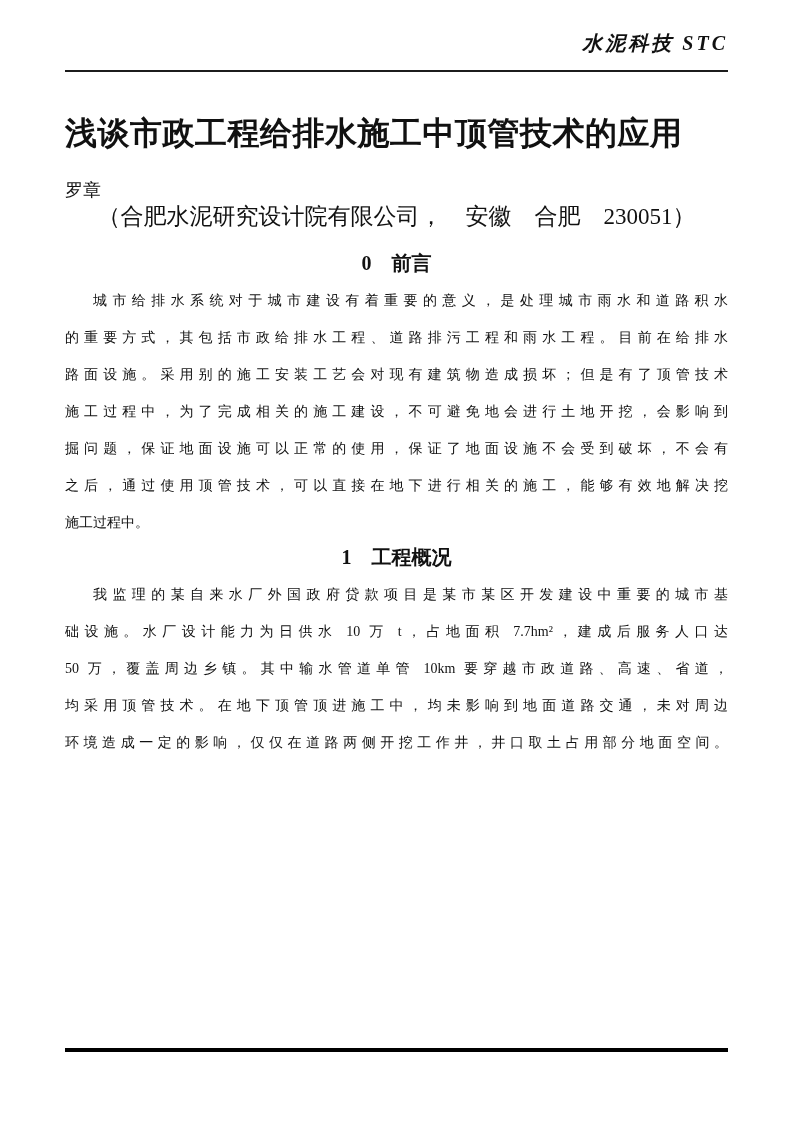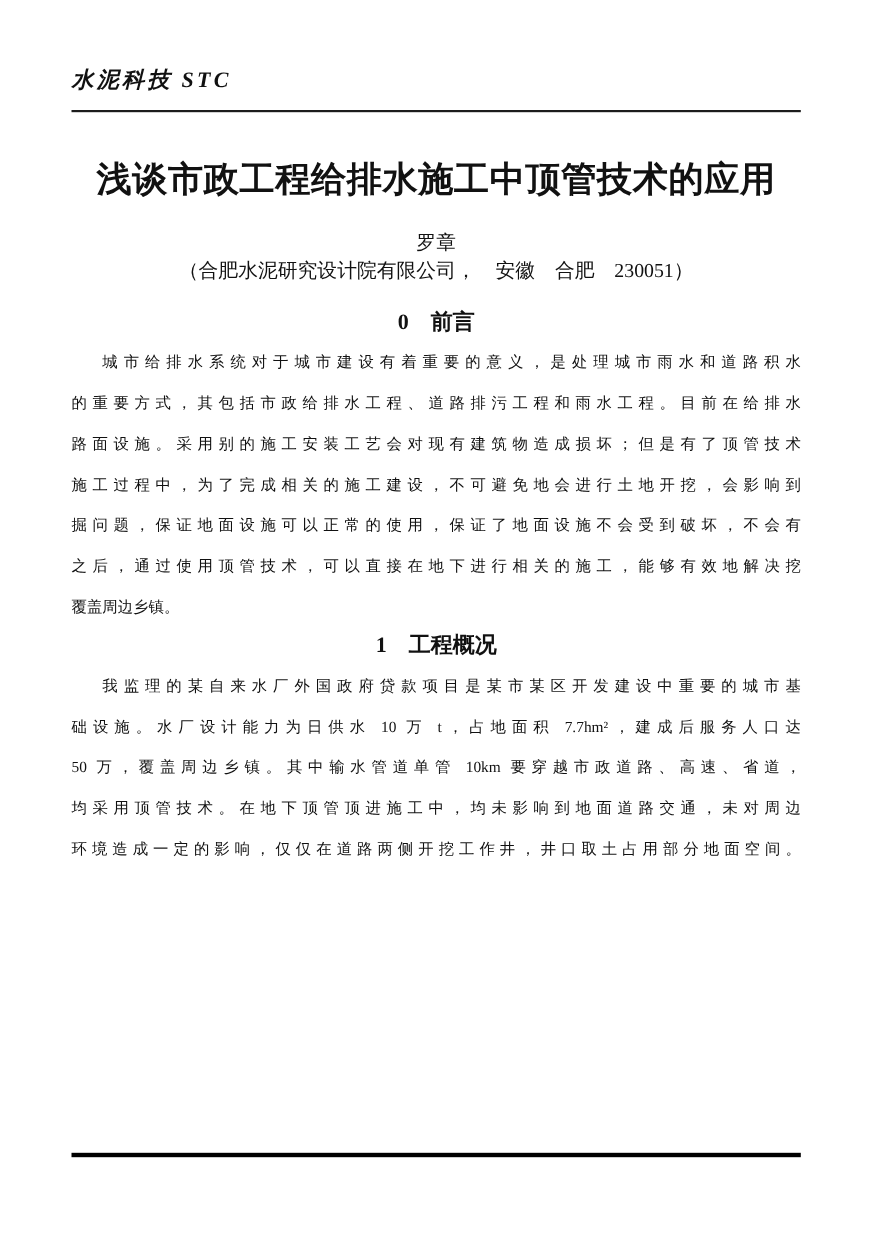--- a/index.html
+++ b/index.html
@@ -3,30 +3,30 @@
 <meta charset="utf-8">
 <style>
   * { margin:0; padding:0; box-sizing:border-box; }
   html, body { background:#ffffff; }
   .page {
     width:793px; height:1122px; background:#ffffff; position:relative;
     padding:0 65px; color:#111111; overflow:hidden;
     font-family:"Liberation Serif","DejaVu Serif",serif;
   }
   .journal-name {
-    padding-top:60px; text-align:left; font-size:20px; line-height:26px;
+    padding-top:30px; text-align:right; font-size:20px; line-height:26px;
     font-weight:700; font-style:italic; letter-spacing:3px;
   }
   .header-rule { margin-top:14px; height:2px; background:#1c1c1c; }
   .article-title {
-    margin-top:41px; text-align:center; font-size:32px; line-height:40px;
+    margin-top:41px; text-align:left; font-size:32px; line-height:40px;
     font-weight:700; letter-spacing:0.5px;
   }
-  .author { margin-top:26px; text-align:center; font-size:18px; line-height:23px; }
-  .affiliation { margin-top:2px; text-align:center; font-size:18px; line-height:25px; }
+  .author { margin-top:26px; font-size:18px; line-height:23px; }
+  .affiliation { margin-top:2px; text-align:center; font-size:23px; line-height:25px; }
   .section-heading {
     font-size:20px; line-height:26px; font-weight:700; white-space:pre-wrap;text-align:center;
   }
   .sh-0 { margin-top:21px; }
   .sh-1 { margin-top:3px; }
   .paragraph { margin-top:6px; font-size:14px; }
   .line { line-height:37px; text-align:justify; text-align-last:justify; }
   .line.first { text-indent:2em; }
   .line.short { text-align-last:left; }
   .footer-rule { position:absolute; left:65px; right:65px; top:1048px; height:4px; background:#000000; }
@@ -50,21 +50,21 @@
   <div class="affiliation">（合肥水泥研究设计院有限公司，　安徽　合肥　230051）</div>
 
   <div class="section-heading sh-0">0　前言</div>
   <div class="paragraph">
       <div class="line first">城市给排水系统对于城市建设有着重要的意义，是处理城市雨水和道路积水</div>
       <div class="line">的重要方式，其包括市政给排水工程、道路排污工程和雨水工程。目前在给排水</div>
       <div class="line">路面设施。采用别的施工安装工艺会对现有建筑物造成损坏；但是有了顶管技术</div>
       <div class="line">施工过程中，为了完成相关的施工建设，不可避免地会进行土地开挖，会影响到</div>
       <div class="line">掘问题，保证地面设施可以正常的使用，保证了地面设施不会受到破坏，不会有</div>
       <div class="line">之后，通过使用顶管技术，可以直接在地下进行相关的施工，能够有效地解决挖</div>
-      <div class="line short">覆盖周边乡镇。</div>
+      <div class="line short">施工过程中。</div>
     </div>
 
   <div class="section-heading sh-1">1　工程概况</div>
   <div class="paragraph last-full">
       <div class="line first">我监理的某自来水厂外国政府贷款项目是某市某区开发建设中重要的城市基</div>
       <div class="line">础设施。水厂设计能力为日供水 10 万 t，占地面积 7.7hm²，建成后服务人口达</div>
       <div class="line">50 万，覆盖周边乡镇。其中输水管道单管 10km 要穿越市政道路、高速、省道，</div>
       <div class="line">均采用顶管技术。在地下顶管顶进施工中，均未影响到地面道路交通，未对周边</div>
       <div class="line">环境造成一定的影响，仅仅在道路两侧开挖工作井，井口取土占用部分地面空间。</div>
     </div>

